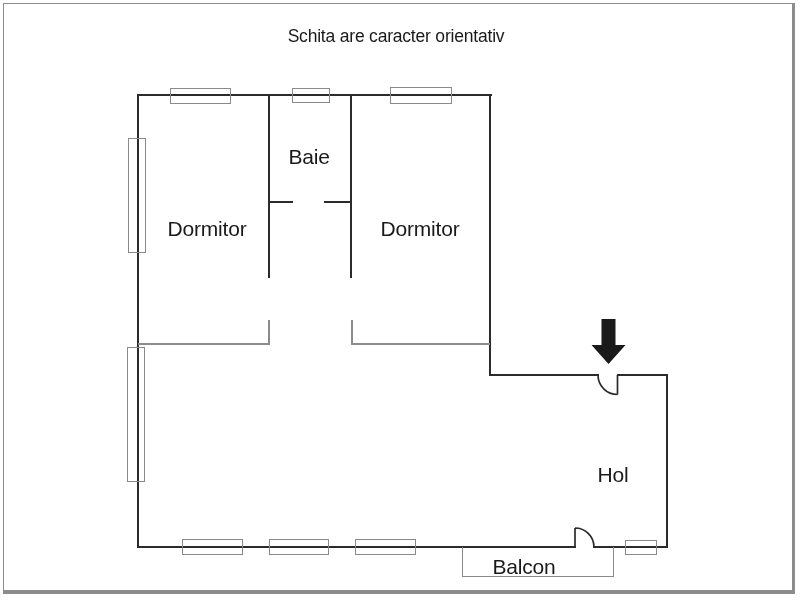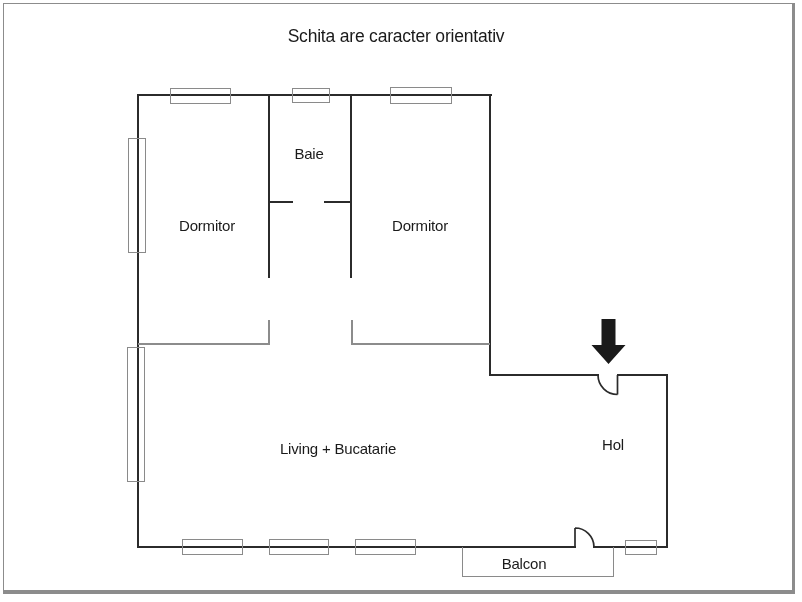--- a/index.html
+++ b/index.html
@@ -21,21 +21,21 @@
   .window{
     position:absolute;box-sizing:border-box;
     border:1.5px solid var(--window,#8a8a8a);background:transparent;
   }
   .balcony{
     position:absolute;box-sizing:border-box;
     border:1.5px solid var(--window,#8a8a8a);border-top:none;background:transparent;
   }
   .label{
     position:absolute;transform:translateX(-50%);
-    font-size:15px;letter-spacing:-0.2px;white-space:nowrap;
+    font-size:21px;letter-spacing:-0.2px;white-space:nowrap;
     color:var(--text,#1a1a1a);
   }
   .title{
     position:absolute;transform:translateX(-50%);
     font-size:17.5px;letter-spacing:-0.2px;white-space:nowrap;
     color:var(--text,#1a1a1a);
   }
   svg.overlay{position:absolute;left:0;top:0;width:802px;height:602px;}
 </style>
 </head>
@@ -79,17 +79,16 @@
 
   <svg class="overlay" viewBox="0 0 802 602">
     <path d="M 598 375 A 19.5 19.5 0 0 0 617.5 394.5 M 617.5 375 L 617.5 394.5" fill="none" stroke="#2b2b2b" stroke-width="1.7"></path>
     <path d="M 575 528 A 19 19 0 0 1 594 547 M 575 528 L 575 547" fill="none" stroke="#2b2b2b" stroke-width="1.7"></path>
     <polygon points="601.5,319 615.5,319 615.5,345 625.5,345 608.5,364 591.5,345 601.5,345" fill="#1a1a1a"></polygon>
   </svg>
 
   <div class="label" style="left:207px;top:217px">Dormitor</div>
   <div class="label" style="left:309px;top:145px">Baie</div>
   <div class="label" style="left:420px;top:217px">Dormitor</div>
-  <div class="label" style="left:338px;top:440px">Living + Bucatarie</div>
-  <div class="label" style="left:613px;top:436px">Hol</div>
+  <div class="label" style="left:613px;top:463px">Hol</div>
   <div class="label" style="left:524px;top:555px">Balcon</div>
 
 </div>
 
 </body></html>

